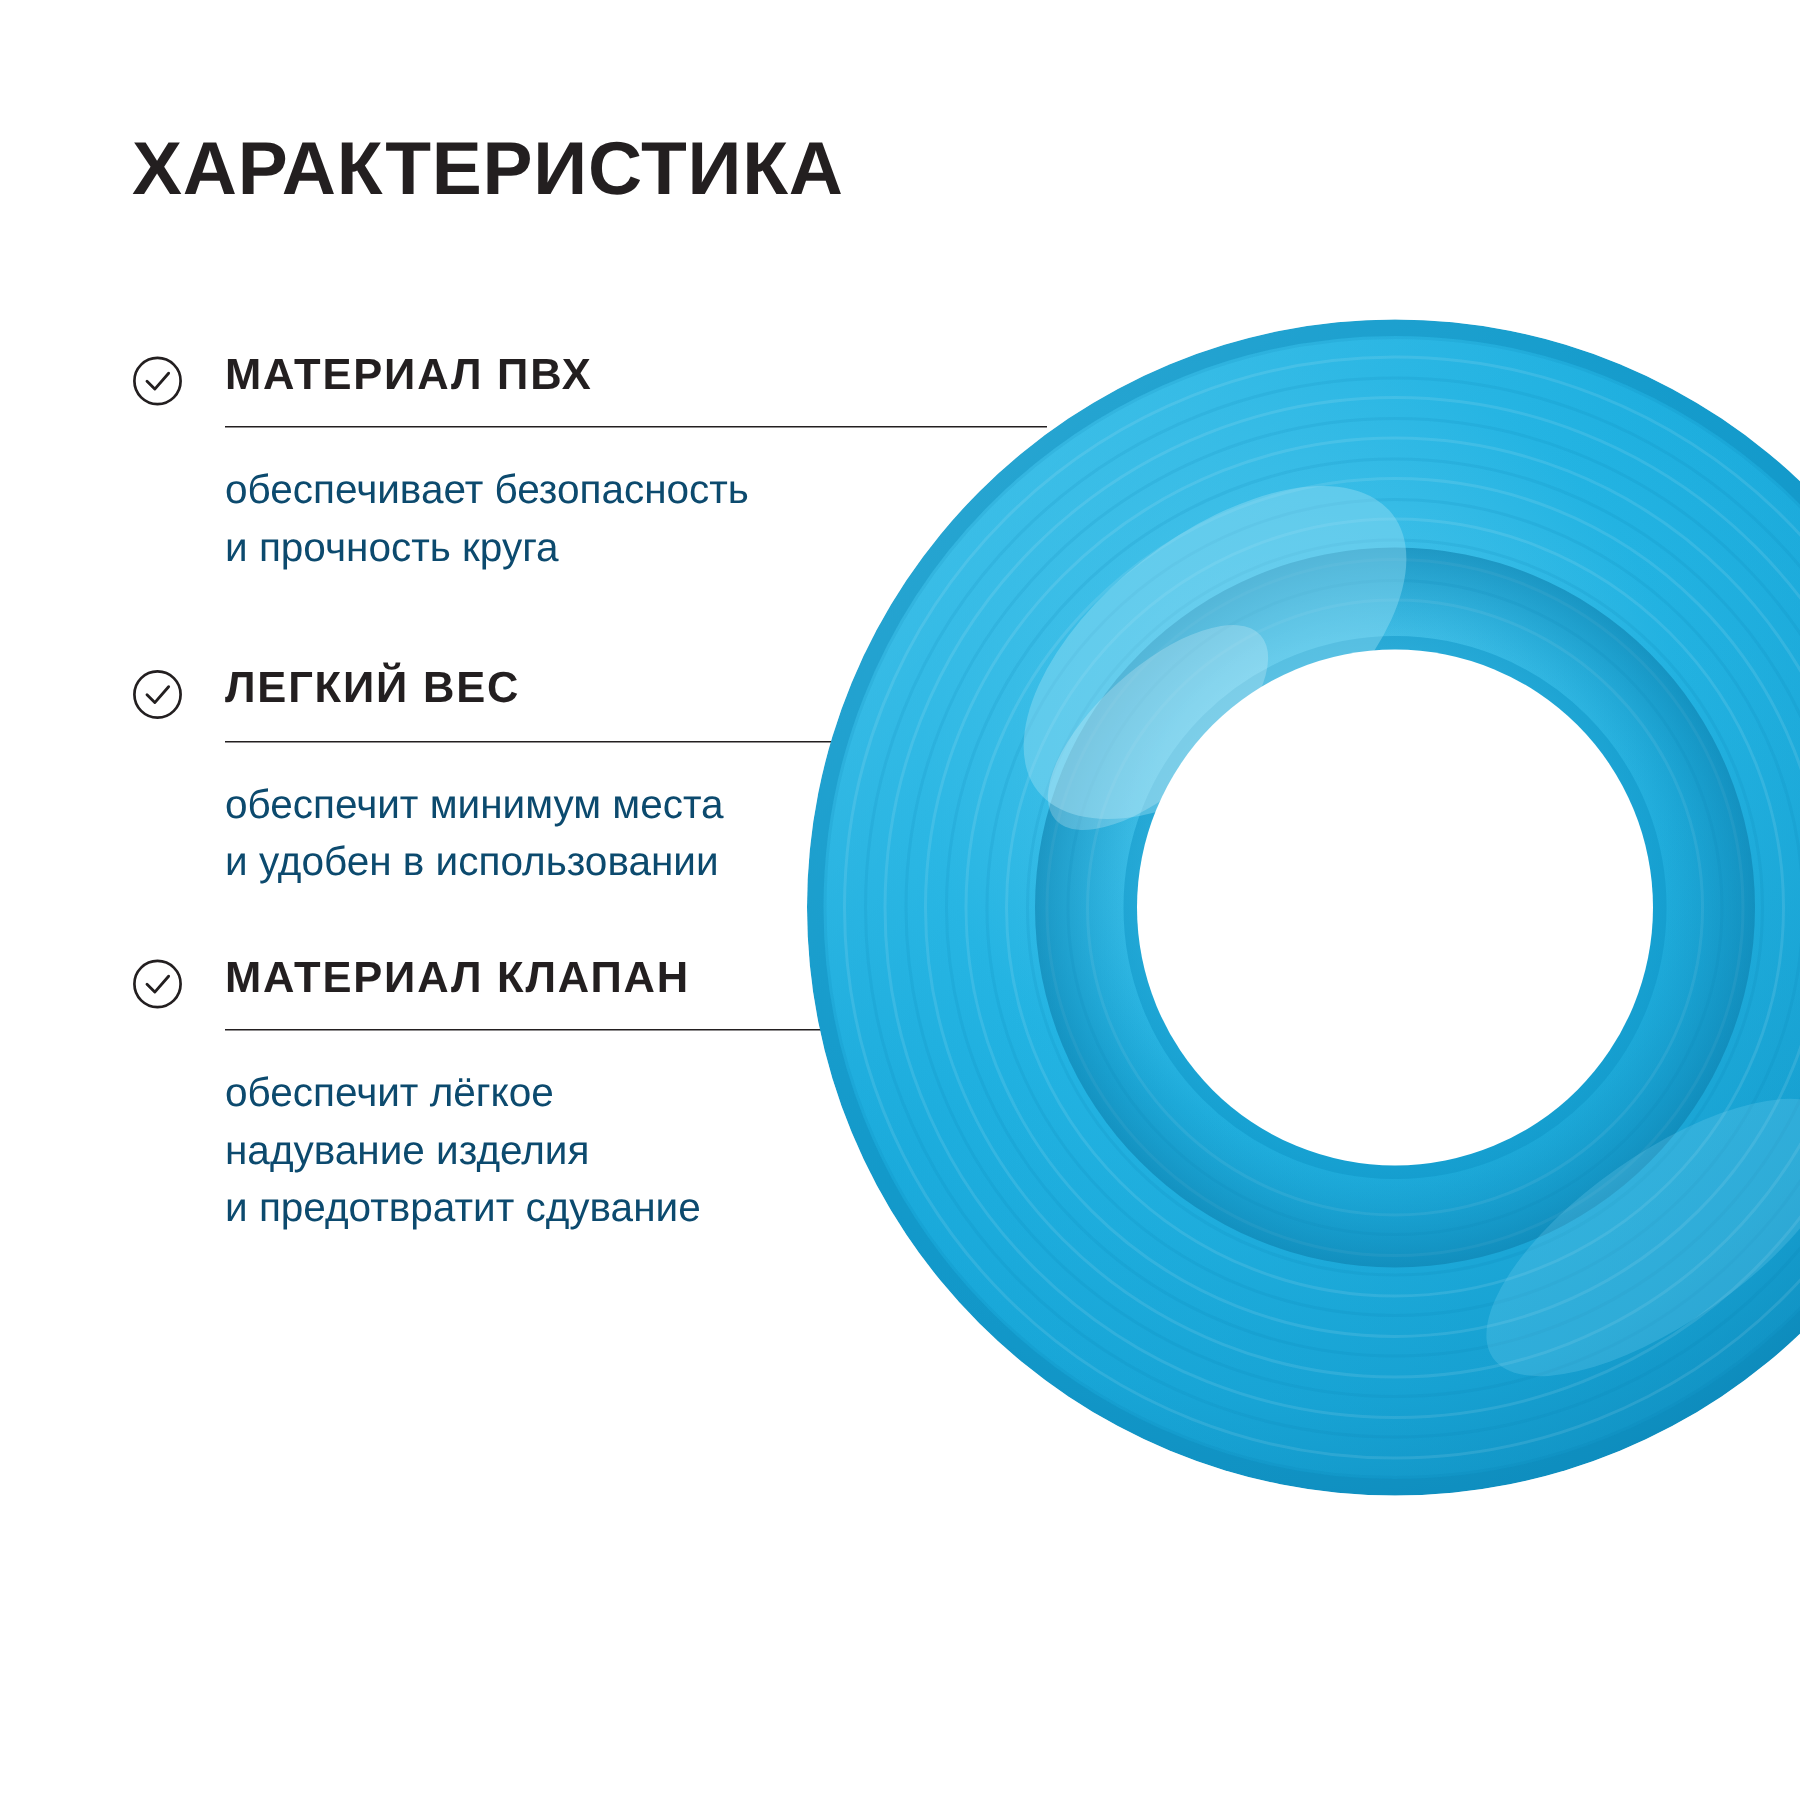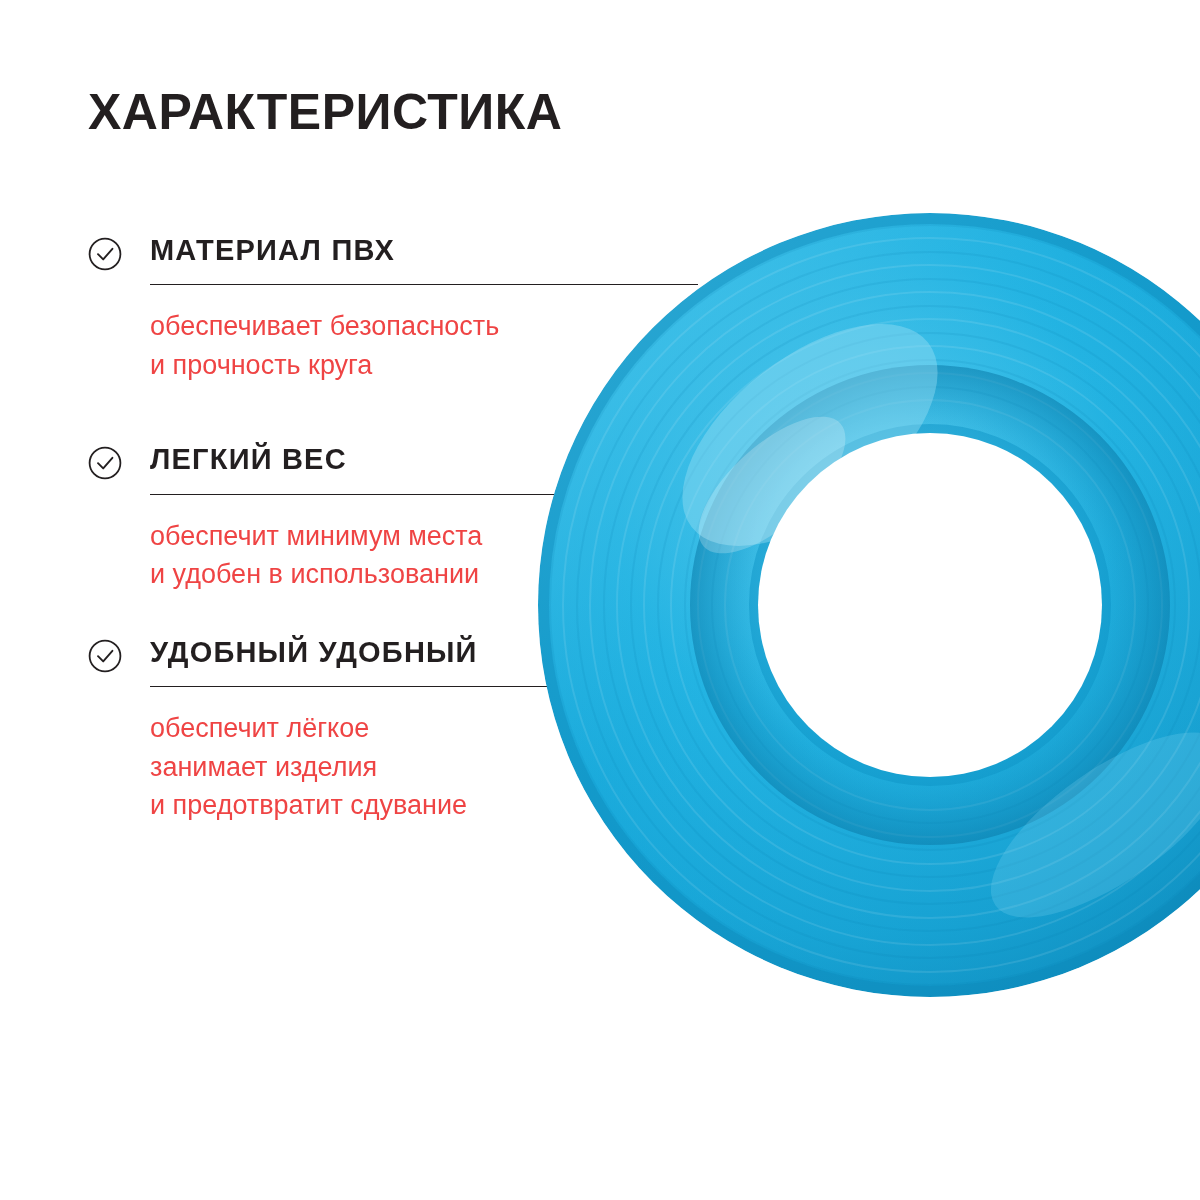--- a/index.html
+++ b/index.html
@@ -71,21 +71,21 @@
     margin-top: 18px;
     height: 1px;
     background: #231f20;
     width: 548px;
   }
 
   .feature-desc {
     margin: 22px 0 0 0;
     font-size: 27px;
     line-height: 1.42;
-    color: #ef4444;
+    color: #0c4a6e;
     font-weight: 400;
     white-space: pre-line;
   }
 
   
   .feature.f1 { margin-bottom: 60px; }
   .feature.f2 { margin-bottom: 43px; }
 
   
   .product {
@@ -133,24 +133,24 @@
 и удобен в использовании</p>
     </div>
 
     <div class="feature f3">
       <span class="check-icon">
         <svg viewBox="0 0 34 34" width="34" height="34" aria-hidden="true">
           <circle cx="17" cy="17" r="15.4" fill="none" stroke="#231f20" stroke-width="1.8"></circle>
           <polyline points="10,17.2 15.2,22.4 24.4,11.8" fill="none" stroke="#231f20" stroke-width="1.9" stroke-linecap="round" stroke-linejoin="round"></polyline>
         </svg>
       </span>
-      <p class="feature-head">УДОБНЫЙ УДОБНЫЙ</p>
+      <p class="feature-head">МАТЕРИАЛ КЛАПАН</p>
       <div class="rule"></div>
       <p class="feature-desc">обеспечит лёгкое
-занимает изделия
+надувание изделия
 и предотвратит сдувание</p>
     </div>
 
   </div>
 
   <div class="product">
     <svg viewBox="0 0 840 840" aria-hidden="true">
       <defs>
         <radialGradient id="ringGrad" cx="42%" cy="36%" r="72%">
           <stop offset="0%" stop-color="#5fcdee"></stop>

